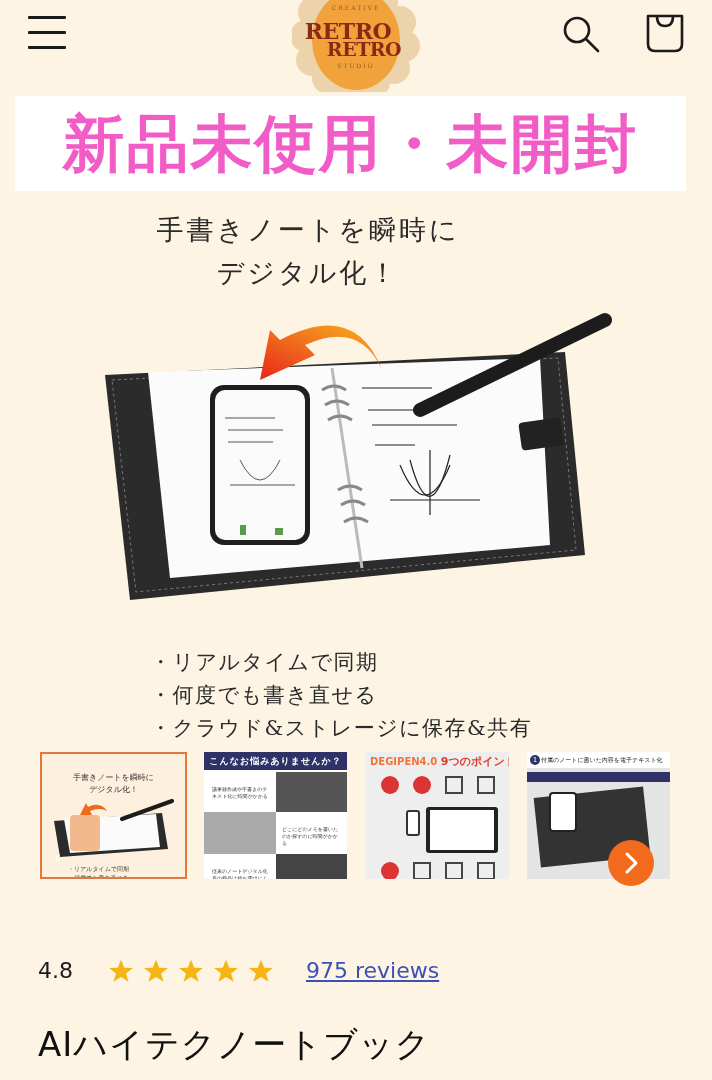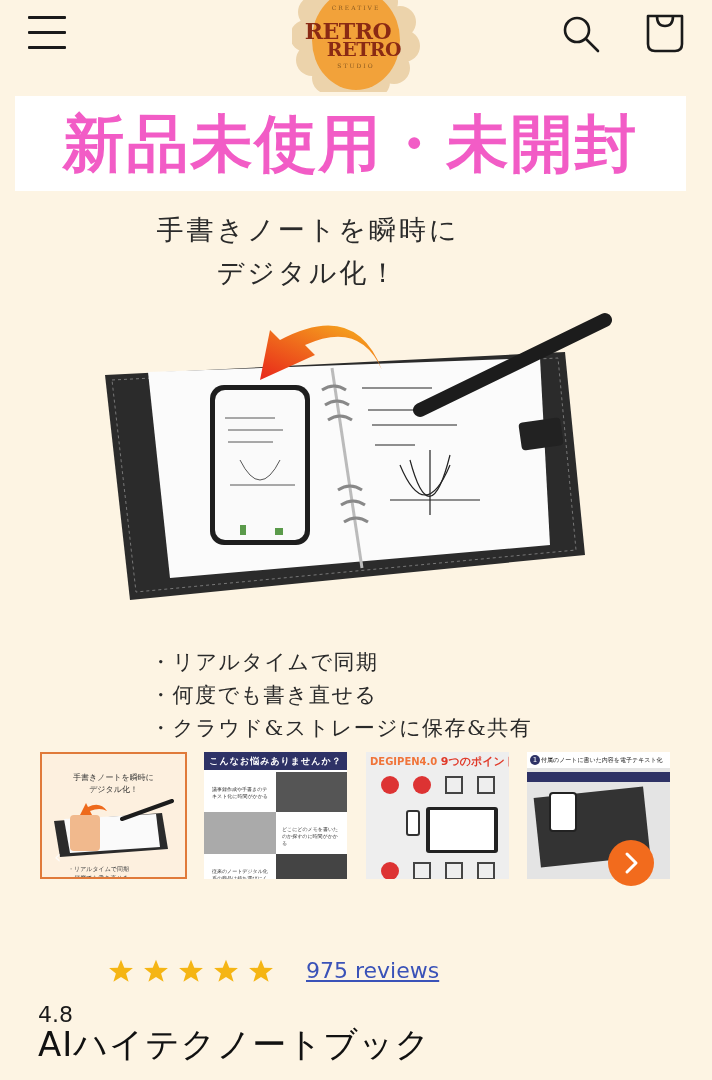--- a/index.html
+++ b/index.html
@@ -30,21 +30,21 @@
     
     .illus { left: 100px; top: 300px; width: 520px; height: 310px; }
 
     .features { left: 150px; top: 646px; font-family: "DejaVu Serif", serif; font-size: 21px; color: #2a2a2a; line-height: 33px; letter-spacing: 1.5px; }
 
     
     .thumb { top: 752px; height: 127px; overflow: hidden; cursor: pointer; }
     .thumb.active { border: 2px solid #e07a3a; }
     .next-btn { left: 608px; top: 840px; width: 46px; height: 46px; border-radius: 50%; background: #f26b1d; cursor: pointer; display:flex; align-items:center; justify-content:center; }
 
-    .rating-value { left: 38px; top: 958px; font-size: 22px; color: #1a1a1a; margin-top: 44px; }
+    .rating-value { left: 38px; top: 958px; font-size: 22px; color: #1a1a1a; }
     .stars { left: 108px; top: 958px; display: flex; gap: 9px; }
     .star { width: 26px; height: 26px; }
     .reviews-link { left: 306px; top: 958px; font-size: 22px; color: #3a52b8; text-decoration: underline; cursor: pointer; }
 
     .product-title { left: 38px; top: 1022px; font-size: 34px; font-weight: normal; color: #111; letter-spacing: 1px; }
   </style>
 </head>
 <body>
 
 <div class="abs hamburger">

